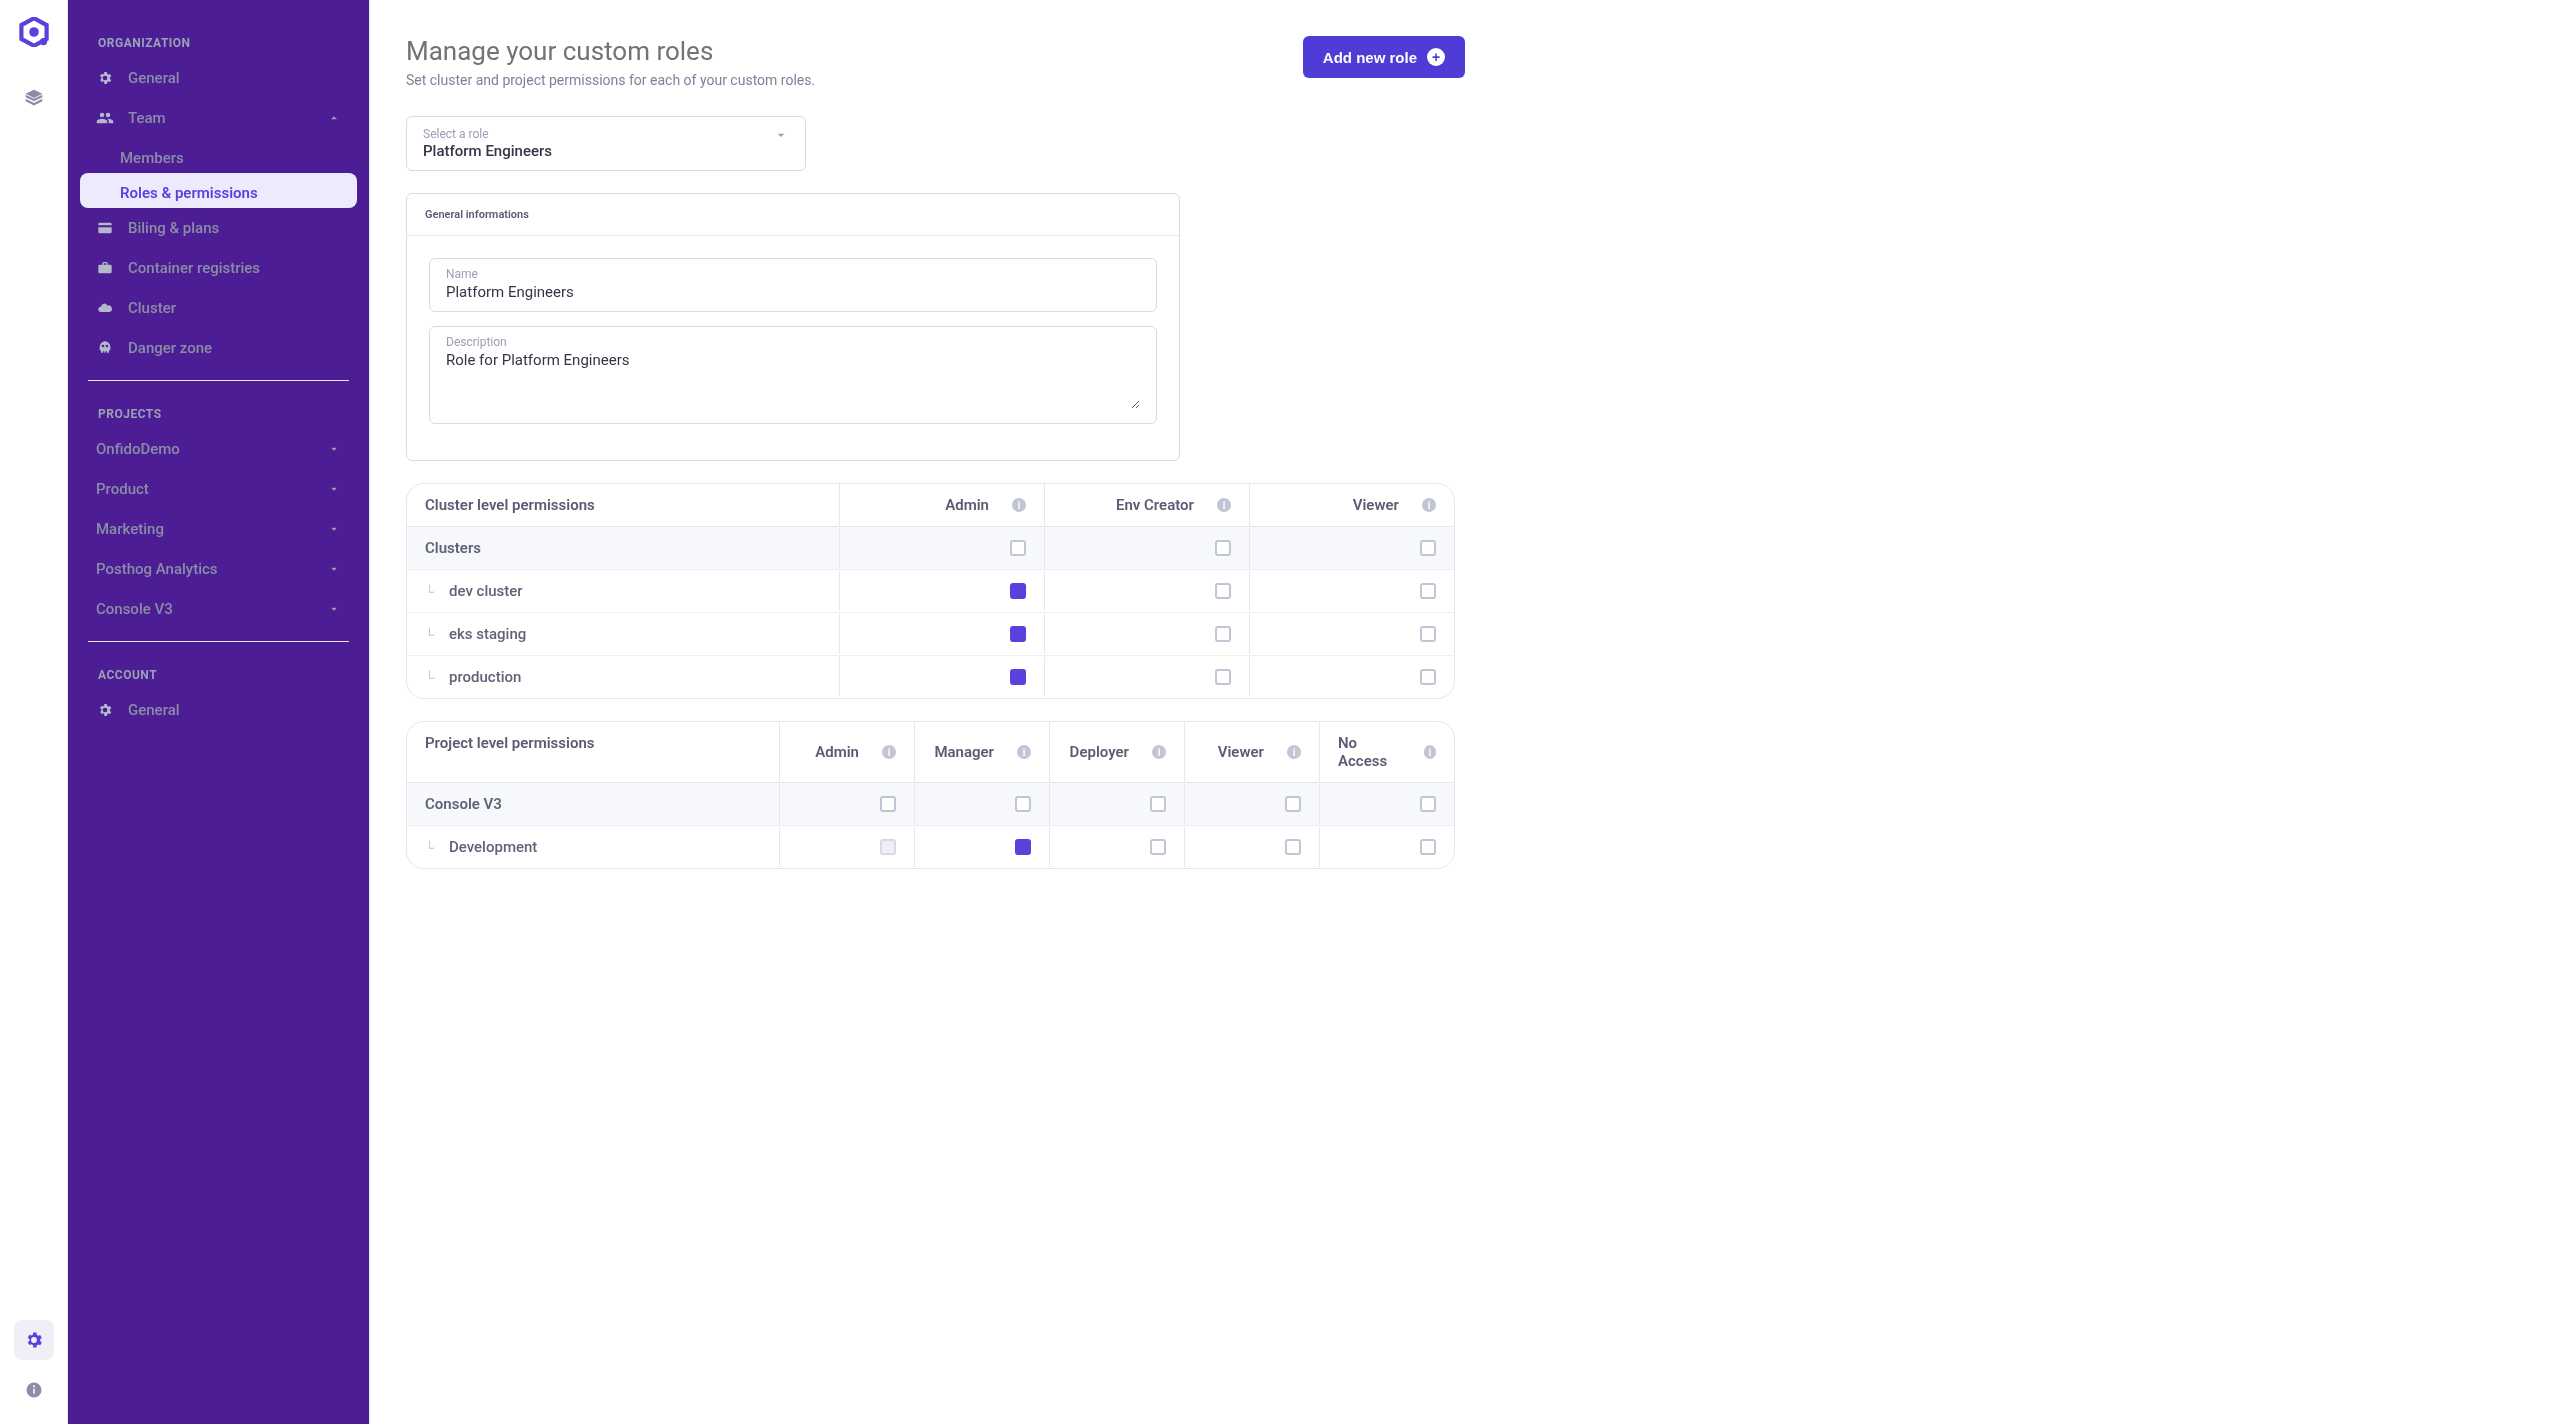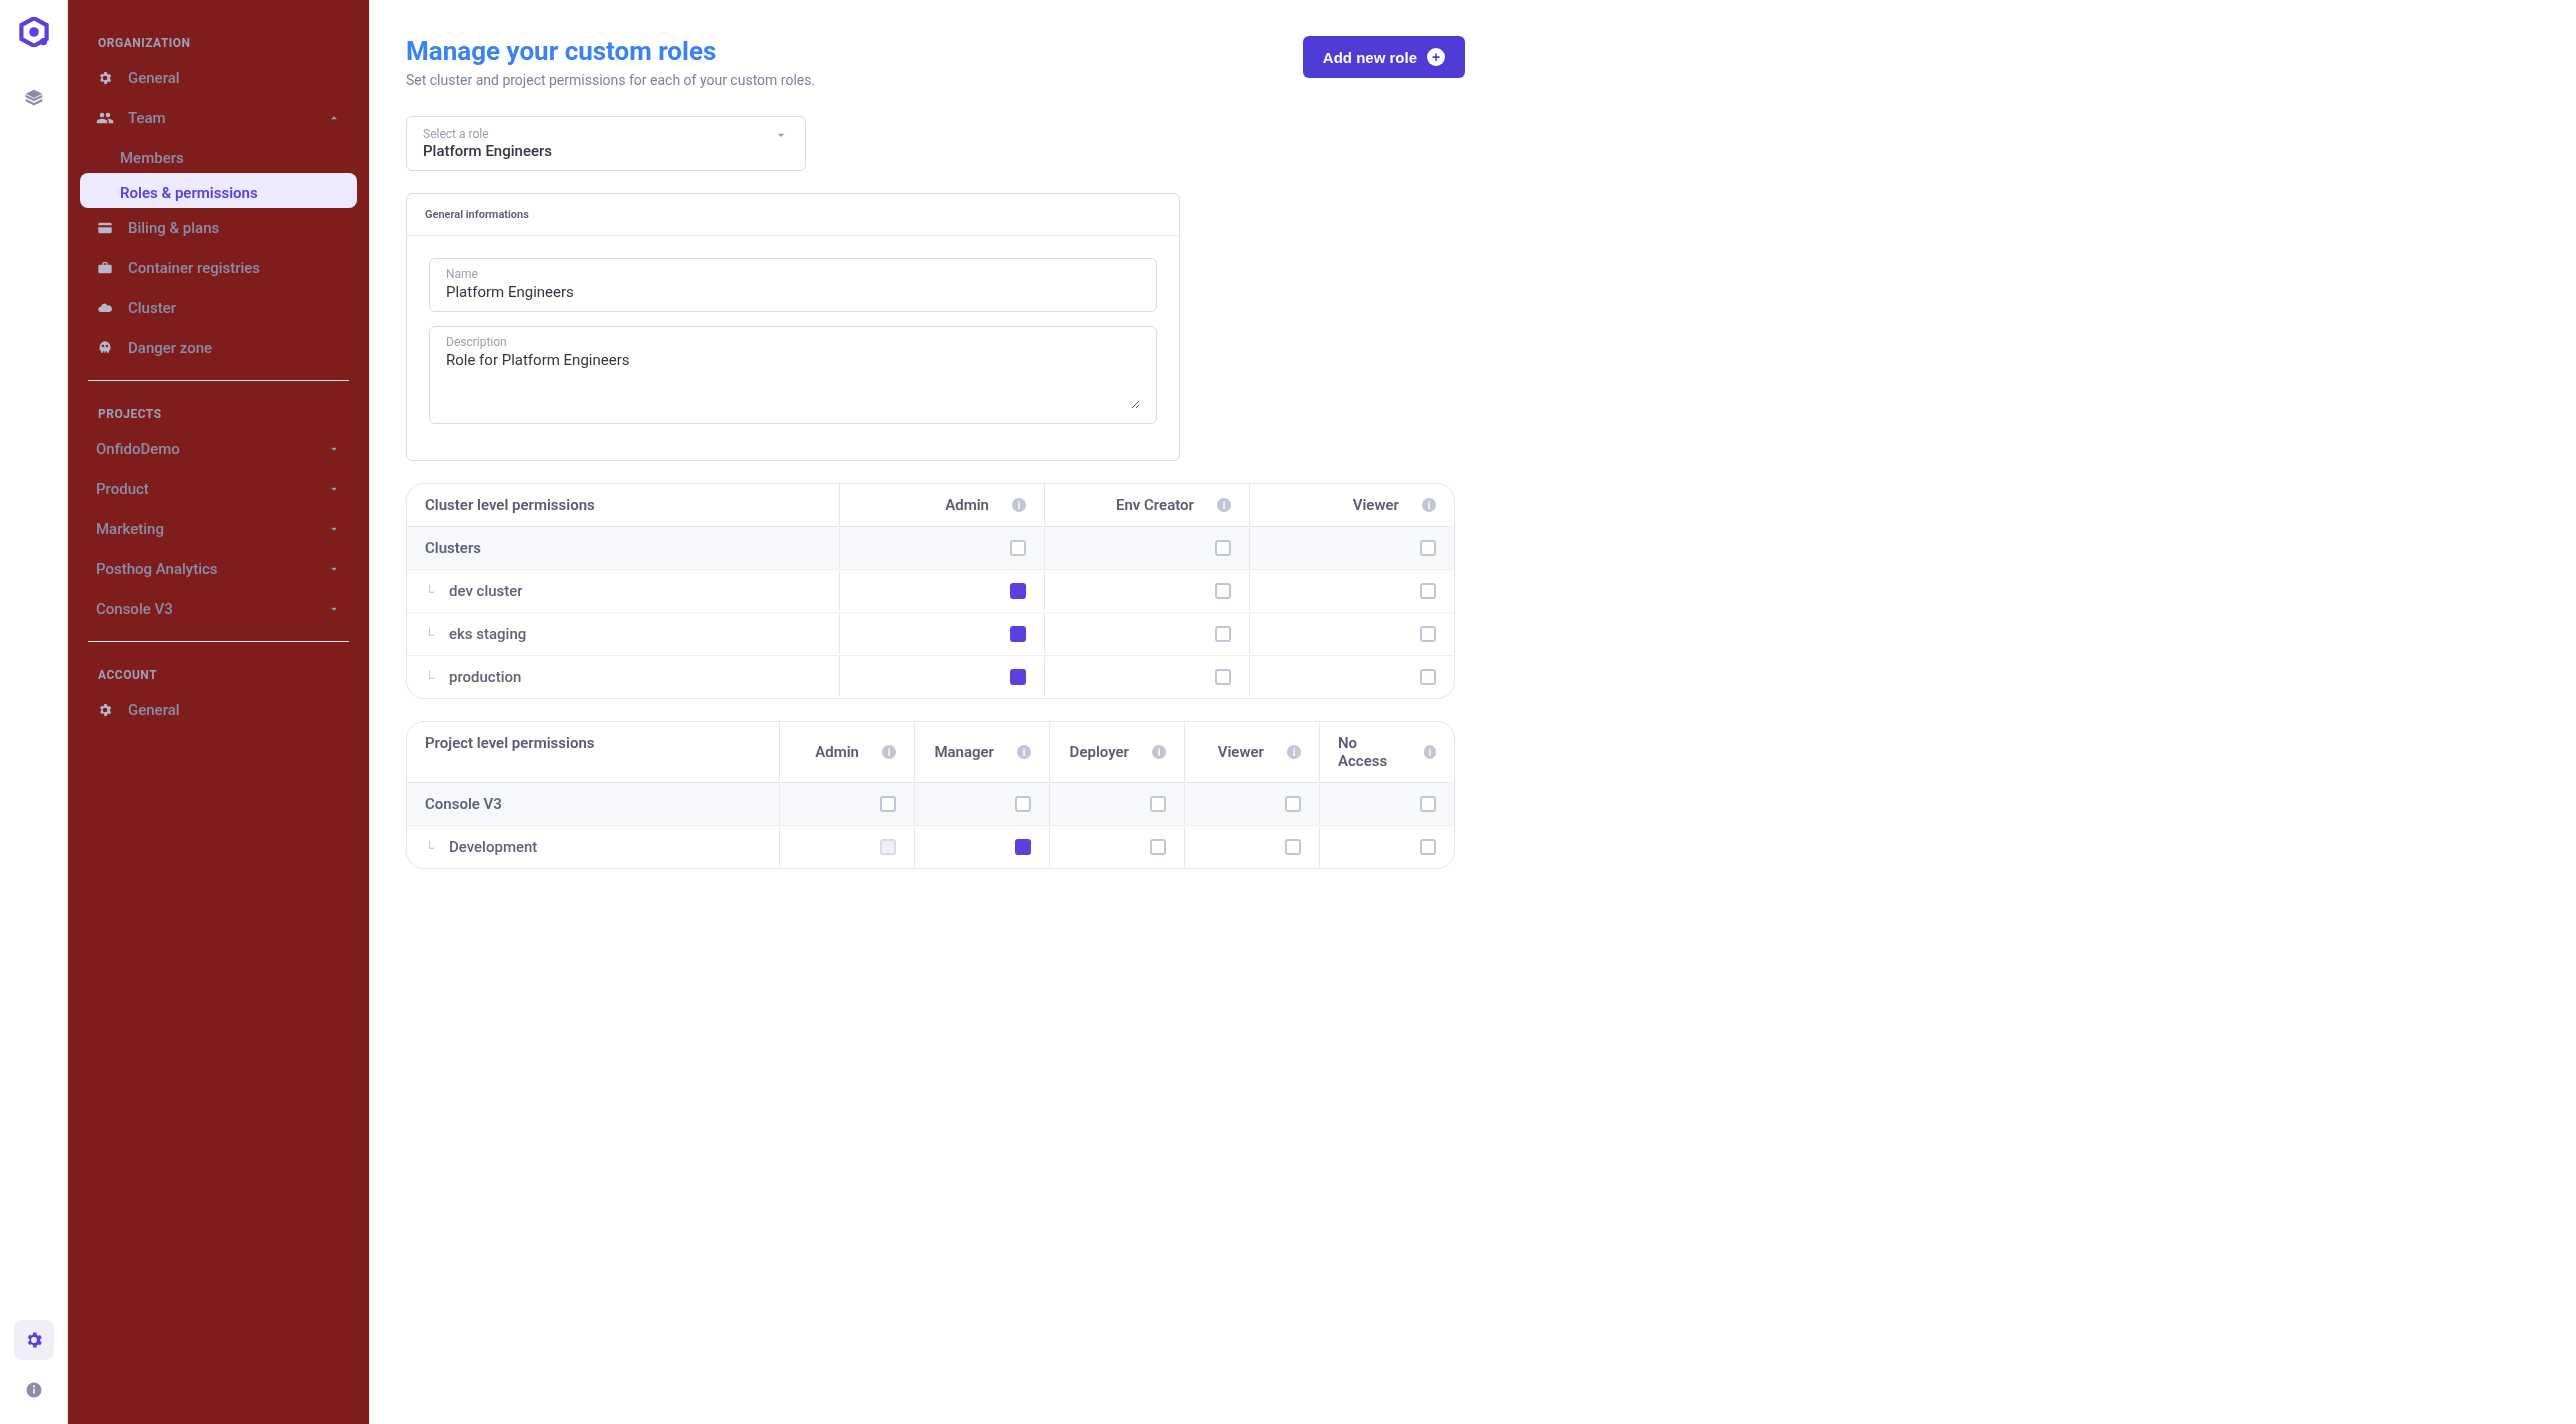--- a/index.html
+++ b/index.html
@@ -3,32 +3,32 @@
 <meta charset="utf-8">
 <style>
   * { box-sizing: border-box; }
   html, body { margin:0; padding:0; height:100%; font-family: -apple-system, BlinkMacSystemFont, "Segoe UI", Roboto, Helvetica, Arial, sans-serif; background:#f3f4f7; color:#26272f; }
   .app { display:flex; height:100vh; }
   .rail { width:68px; background:#ffffff; border-right:1px solid #e5e7eb; display:flex; flex-direction:column; align-items:center; padding:14px 0; gap:10px; }
   .rail .logo { width:36px; height:36px; display:flex; align-items:center; justify-content:center; margin-bottom:18px;}
   .rail .rail-item { width:40px; height:40px; display:flex; align-items:center; justify-content:center; border-radius:8px; color:#8a8da6; cursor:pointer; }
   .rail .rail-item.active { background:#eef0f6; color:#5a41de; }
   .rail .bottom { margin-top:auto; display:flex; flex-direction:column; align-items:center; gap:10px;}
-  .sidebar { width:302px; background:#7f1d1d; border-right:1px solid #e5e7eb; padding:22px 12px 0 12px; overflow-y:auto; }
+  .sidebar { width:302px; background:#4c1d95; border-right:1px solid #e5e7eb; padding:22px 12px 0 12px; overflow-y:auto; }
   .section-label { color:#9aa0b5; font-size:12px; font-weight:700; letter-spacing:0.5px; padding:14px 18px 8px; text-transform:uppercase; }
   .nav-item { display:flex; align-items:center; gap:14px; padding:11px 16px; border-radius:8px; cursor:pointer; color:#8a8da6; font-size:15px; font-weight:500;}
   .nav-item .icon { width:18px; height:18px; display:flex; align-items:center; justify-content:center; color:#b5b8cc;}
   .nav-item.exp-head { justify-content:space-between; }
   .sub-item { padding:11px 16px 6px 40px; border-radius:8px; cursor:pointer; color:#8a8da6; font-size:15px; font-weight:500; }
   .sub-item.active { background:#edeafd; color:#5a41de; font-weight:600; }
   .proj-item { display:flex; align-items:center; justify-content:space-between; padding:11px 16px; cursor:pointer; color:#8a8da6; font-size:15px; font-weight:500; }
   .divider { height:1px; background:#e5e7eb; margin:12px 8px; }
   .main { flex:1; background:#ffffff; padding:36px 36px 0 36px; overflow-y:auto; position:relative; }
   .page-head { display:flex; justify-content:space-between; align-items:flex-start; max-width:1059px; }
-  .page-title { font-size:26px; font-weight:700; margin:0 0 6px 0; color:#3b82f6;}
+  .page-title { font-size:26px; font-weight:400; margin:0 0 6px 0; color:#737373;}
   .page-sub { color:#7e8299; font-size:14px; margin:0; }
   .btn-primary { background:#4f3bd6; color:#fff; border:none; border-radius:6px; padding:12px 20px; font-size:15px; font-weight:600; display:flex; align-items:center; gap:10px; cursor:pointer;}
   .btn-primary .plus { background:#fff; color:#4f3bd6; width:18px; height:18px; border-radius:50%; display:flex; align-items:center; justify-content:center; font-size:14px; font-weight:bold;}
   .select-box { margin-top:28px; max-width:400px; border:1px solid #d8dbe5; border-radius:6px; padding:10px 16px; display:flex; justify-content:space-between; align-items:flex-start; cursor:pointer; }
   .select-box .lbl { font-size:12px; color:#9aa0b5; display:block;}
   .select-box .val { font-size:15px; color:#333645; font-weight:500;}
   .card { max-width:774px; border:1px solid #d8dbe5; border-radius:6px; margin-top:22px;}
   .card-head { padding:14px 18px; font-weight:600; color:#5a5d72; border-bottom:1px solid #e5e7eb; font-size:11px;}
   .card-body { padding:22px 22px;}
   .field { border:1px solid #d8dbe5; border-radius:6px; padding:8px 16px 10px; margin-bottom:14px;}

